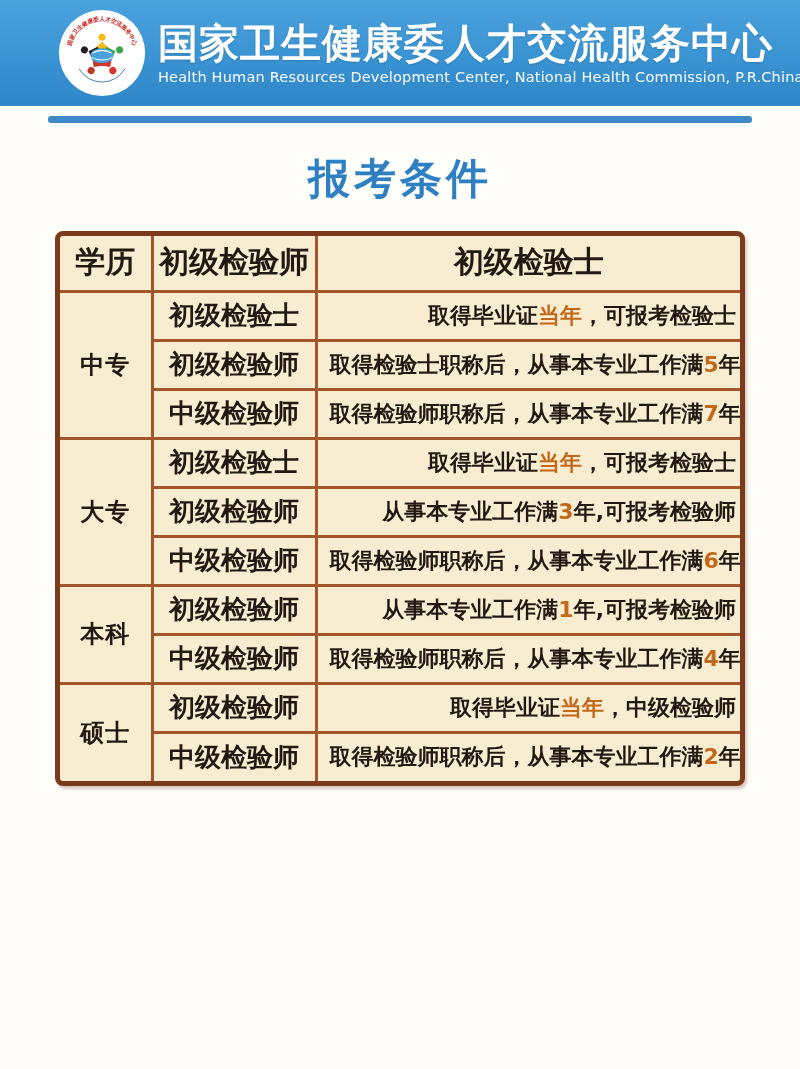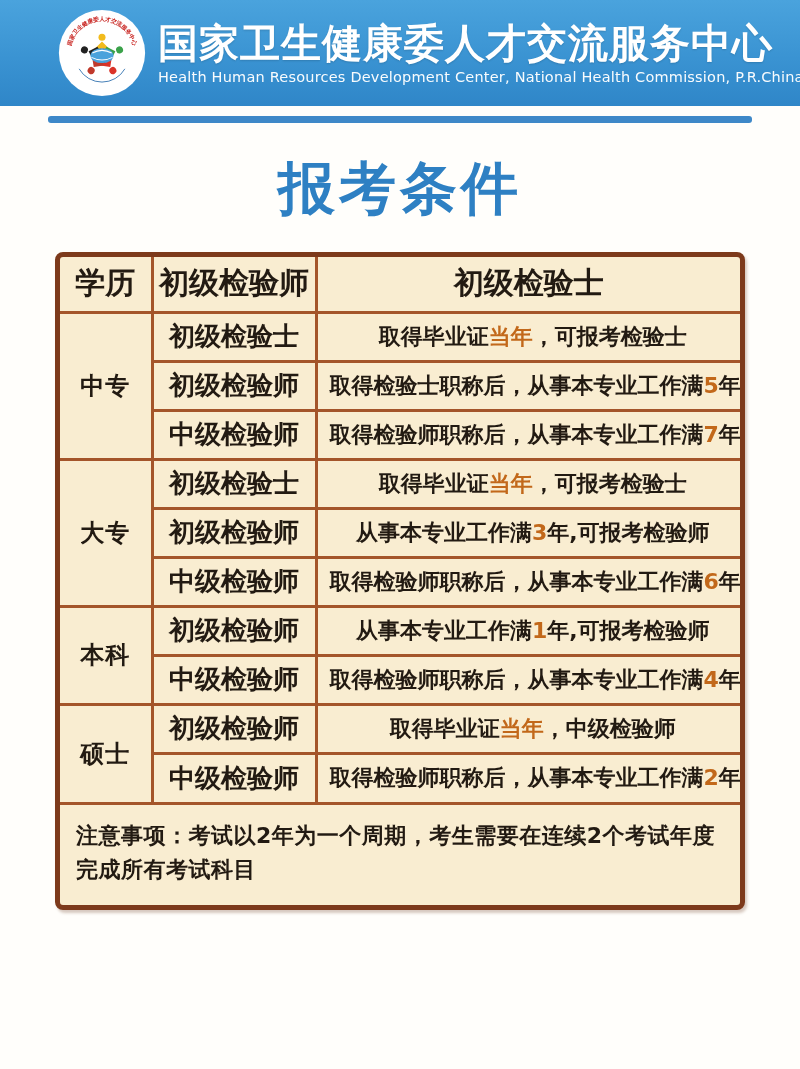--- a/index.html
+++ b/index.html
@@ -35,38 +35,38 @@
     text-shadow:0 1px 2px rgba(0,0,0,.15);white-space:nowrap;
   }
   .org-en{font-size:14.5px;font-weight:500;margin-top:4px;letter-spacing:.2px;white-space:nowrap;opacity:.97;}
   .page-title{
     margin-top:26px;text-align:center;
     color:var(--title-red);font-size:52px;font-weight:900;letter-spacing:1px;white-space:nowrap;
   }
   .divider{height:7px;background:var(--divider-blue);margin:10px 48px 0;border-radius:3px;}
   .section-title{
     margin-top:28px;text-align:center;
-    color:var(--section-blue);font-size:57px;font-weight:900;letter-spacing:4px;
+    color:var(--section-blue);font-size:42px;font-weight:900;letter-spacing:4px;
   }
   .table-wrap{
     width:690px;margin:24px auto 0 55px;
     background:var(--table-bg);
     border:5px solid var(--border-outer);
     border-radius:8px;overflow:hidden;
     box-shadow:2px 3px 3px rgba(90,40,10,.25);
   }
   table{width:100%;border-collapse:collapse;border-style:hidden;table-layout:fixed;}
   col.c-level{width:92px;}
   col.c-grade{width:164px;}
   th,td{border:3px solid var(--border-inner);vertical-align:middle;}
   th{height:55px;font-size:30px;font-weight:800;text-align:center;}
   td{height:49px;margin-top:24px;}
   td.level{font-size:24px;font-weight:800;text-align:center;letter-spacing:1px;}
   td.grade{font-size:26px;font-weight:800;text-align:center;white-space:nowrap;}
-  td.req{font-size:22px;font-weight:800;text-align:center;padding-left:12px;padding-right:4px;white-space:nowrap;}
+  td.req{font-size:22px;font-weight:800;text-align:right;padding-left:12px;padding-right:4px;white-space:nowrap;}
   .hl{color:var(--highlight-orange);}
   .note{
     border-top:3px solid var(--border-inner);
     padding:14px 14px 18px 16px;
     font-size:22px;font-weight:800;line-height:1.55;letter-spacing:.5px;
   }
 </style>
 </head>
 <body>
 
@@ -161,16 +161,15 @@
             <td class="level" rowspan="2">硕士</td>
             <td class="grade">初级检验师</td>
             <td class="req"><span>取得毕业证</span><span class="hl">当年</span><span>，中级检验师</span></td>
           </tr>
           <tr>
             <td class="grade">中级检验师</td>
             <td class="req"><span>取得检验师职称后，从事本专业工作满</span><span class="hl">2</span><span>年</span></td>
           </tr>
         </tbody>
     </table>
-    <div class="note">注意事项：考试以2年为一个周期，考生需要在连续2个考试年度完成所有考试科目</div>
   </div>
 
 </div>
 
 </body></html>

